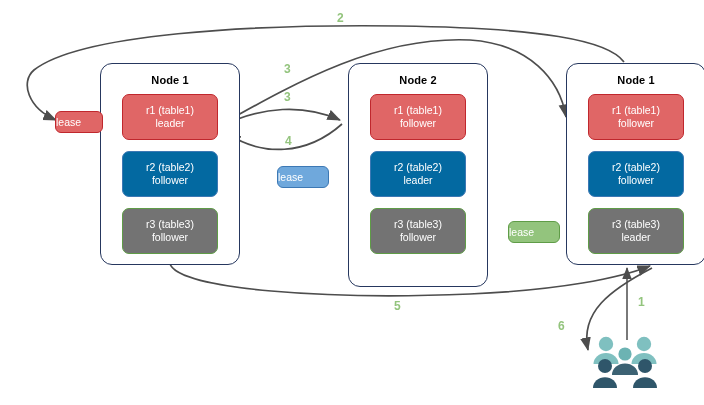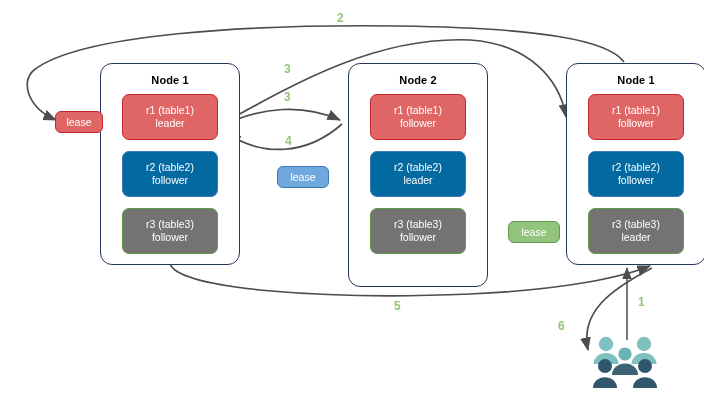--- a/index.html
+++ b/index.html
@@ -69,21 +69,20 @@
   .rep-green { background: #737373; border: 1.4px solid #5f9c47; }
 
   
   .lease {
     position: absolute;
     box-sizing: border-box;
     height: 22px;
     border-radius: 6px;
     display: flex;
     align-items: center;
-    justify-content: center;
     color: #ffffff;
     font-size: 10.5px;
   }
   .lease-red   { background: #e06666; border: 1.4px solid #c0272d; }
   .lease-blue  { background: #6fa8dc; border: 1.4px solid #3c78b4; }
   .lease-green { background: #93c47d; border: 1.4px solid #5f9c47; }
 
   
   .step {
     position: absolute;

